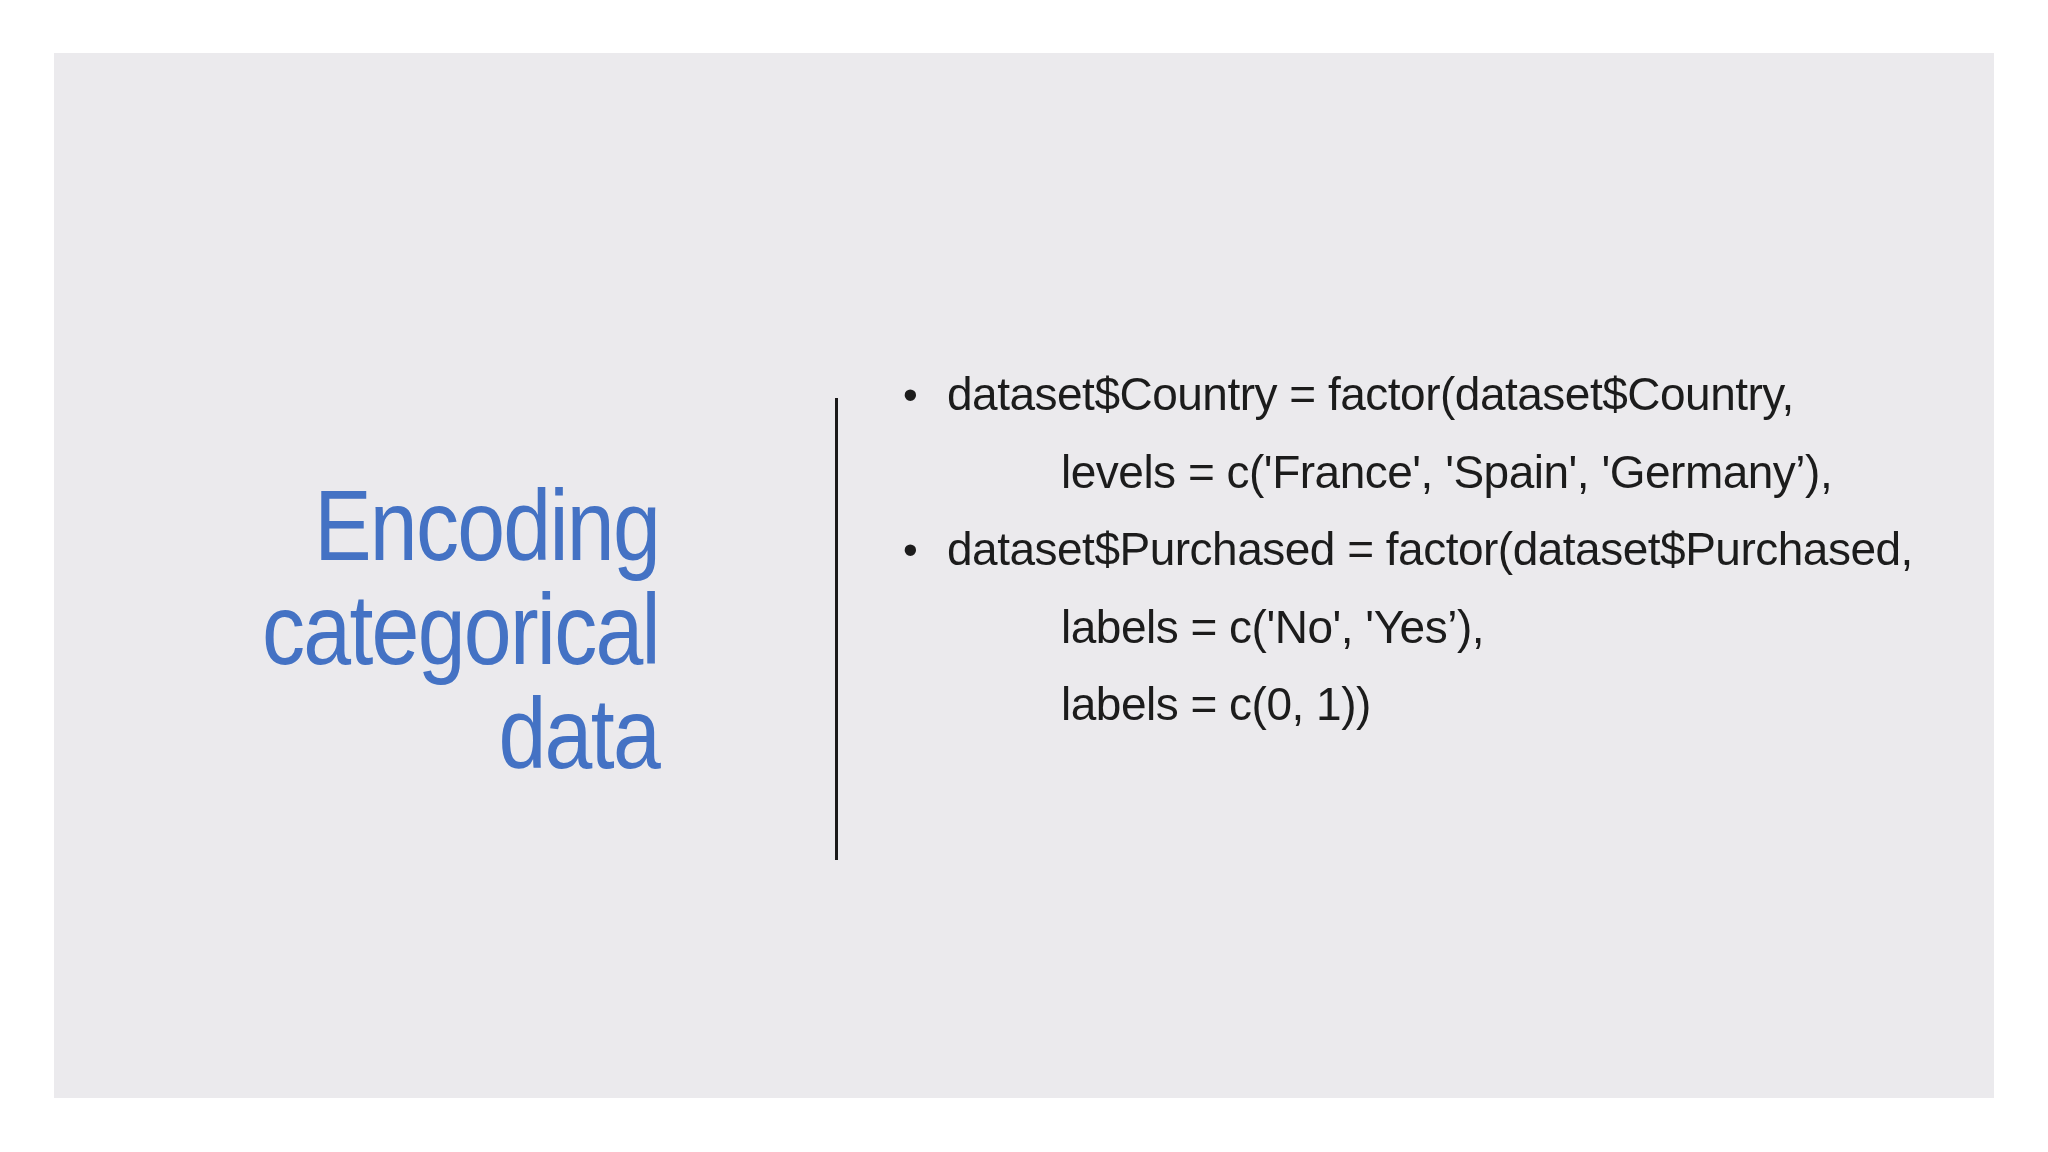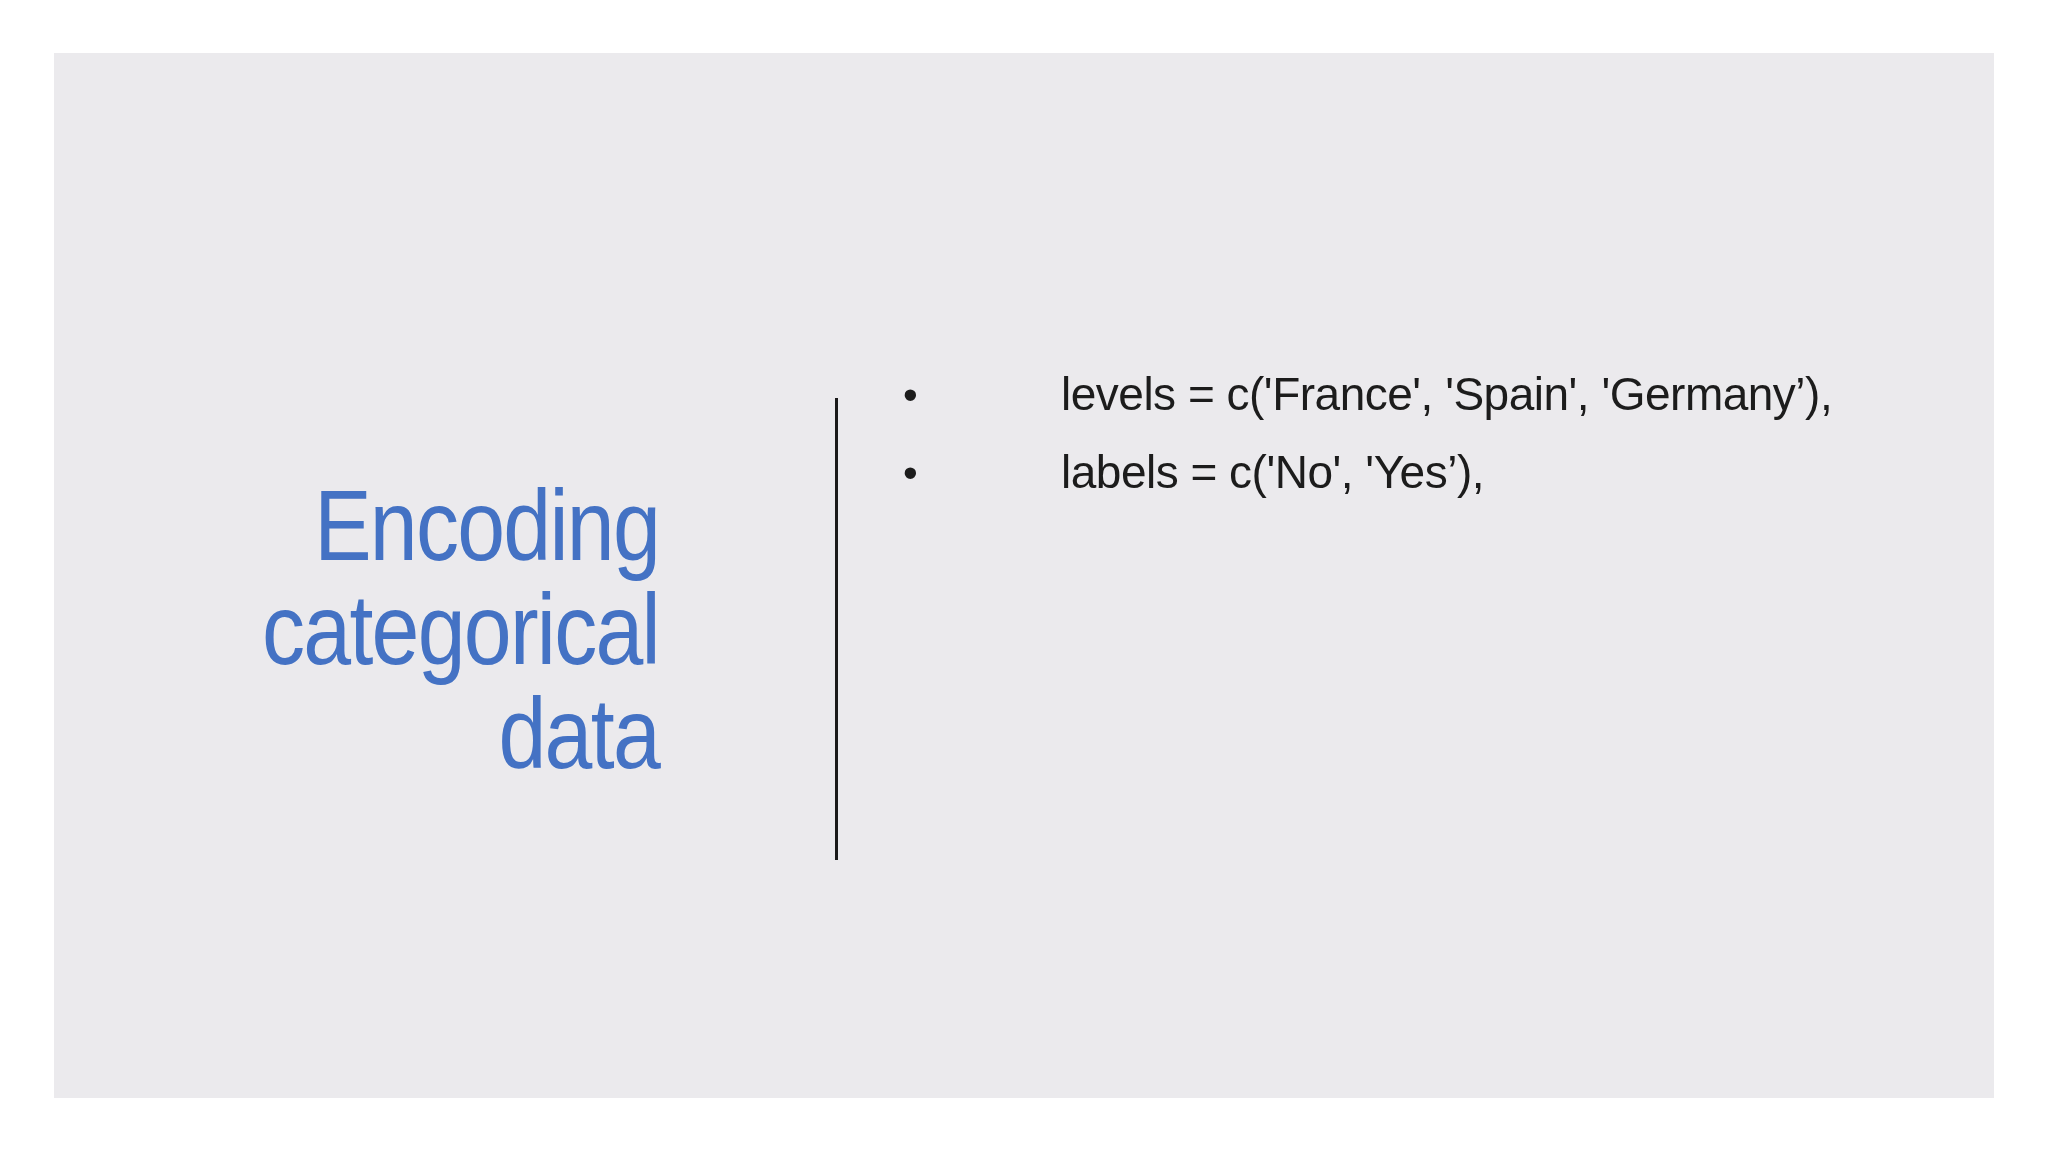--- a/index.html
+++ b/index.html
@@ -76,30 +76,35 @@
       <div>data</div>
     </div>
 
     <div class="divider"></div>
 
     <div class="bullet-list">
 
       <div>
         <div class="b-line first">
           <span class="bullet-dot">•</span>
+          <span>dataset$Country = factor(dataset$Country,</span>
         </div>
         <div class="b-line cont">
           <span>levels = c('France', 'Spain', 'Germany’),</span>
         </div>
       </div>
 
       <div>
         <div class="b-line first">
           <span class="bullet-dot">•</span>
+          <span>dataset$Purchased = factor(dataset$Purchased,</span>
         </div>
         <div class="b-line cont">
           <span>labels = c('No', 'Yes’),</span>
+        </div>
+        <div class="b-line cont">
+          <span>labels = c(0, 1))</span>
         </div>
       </div>
 
     </div>
   </div>
 </div>
 
 </body></html>

